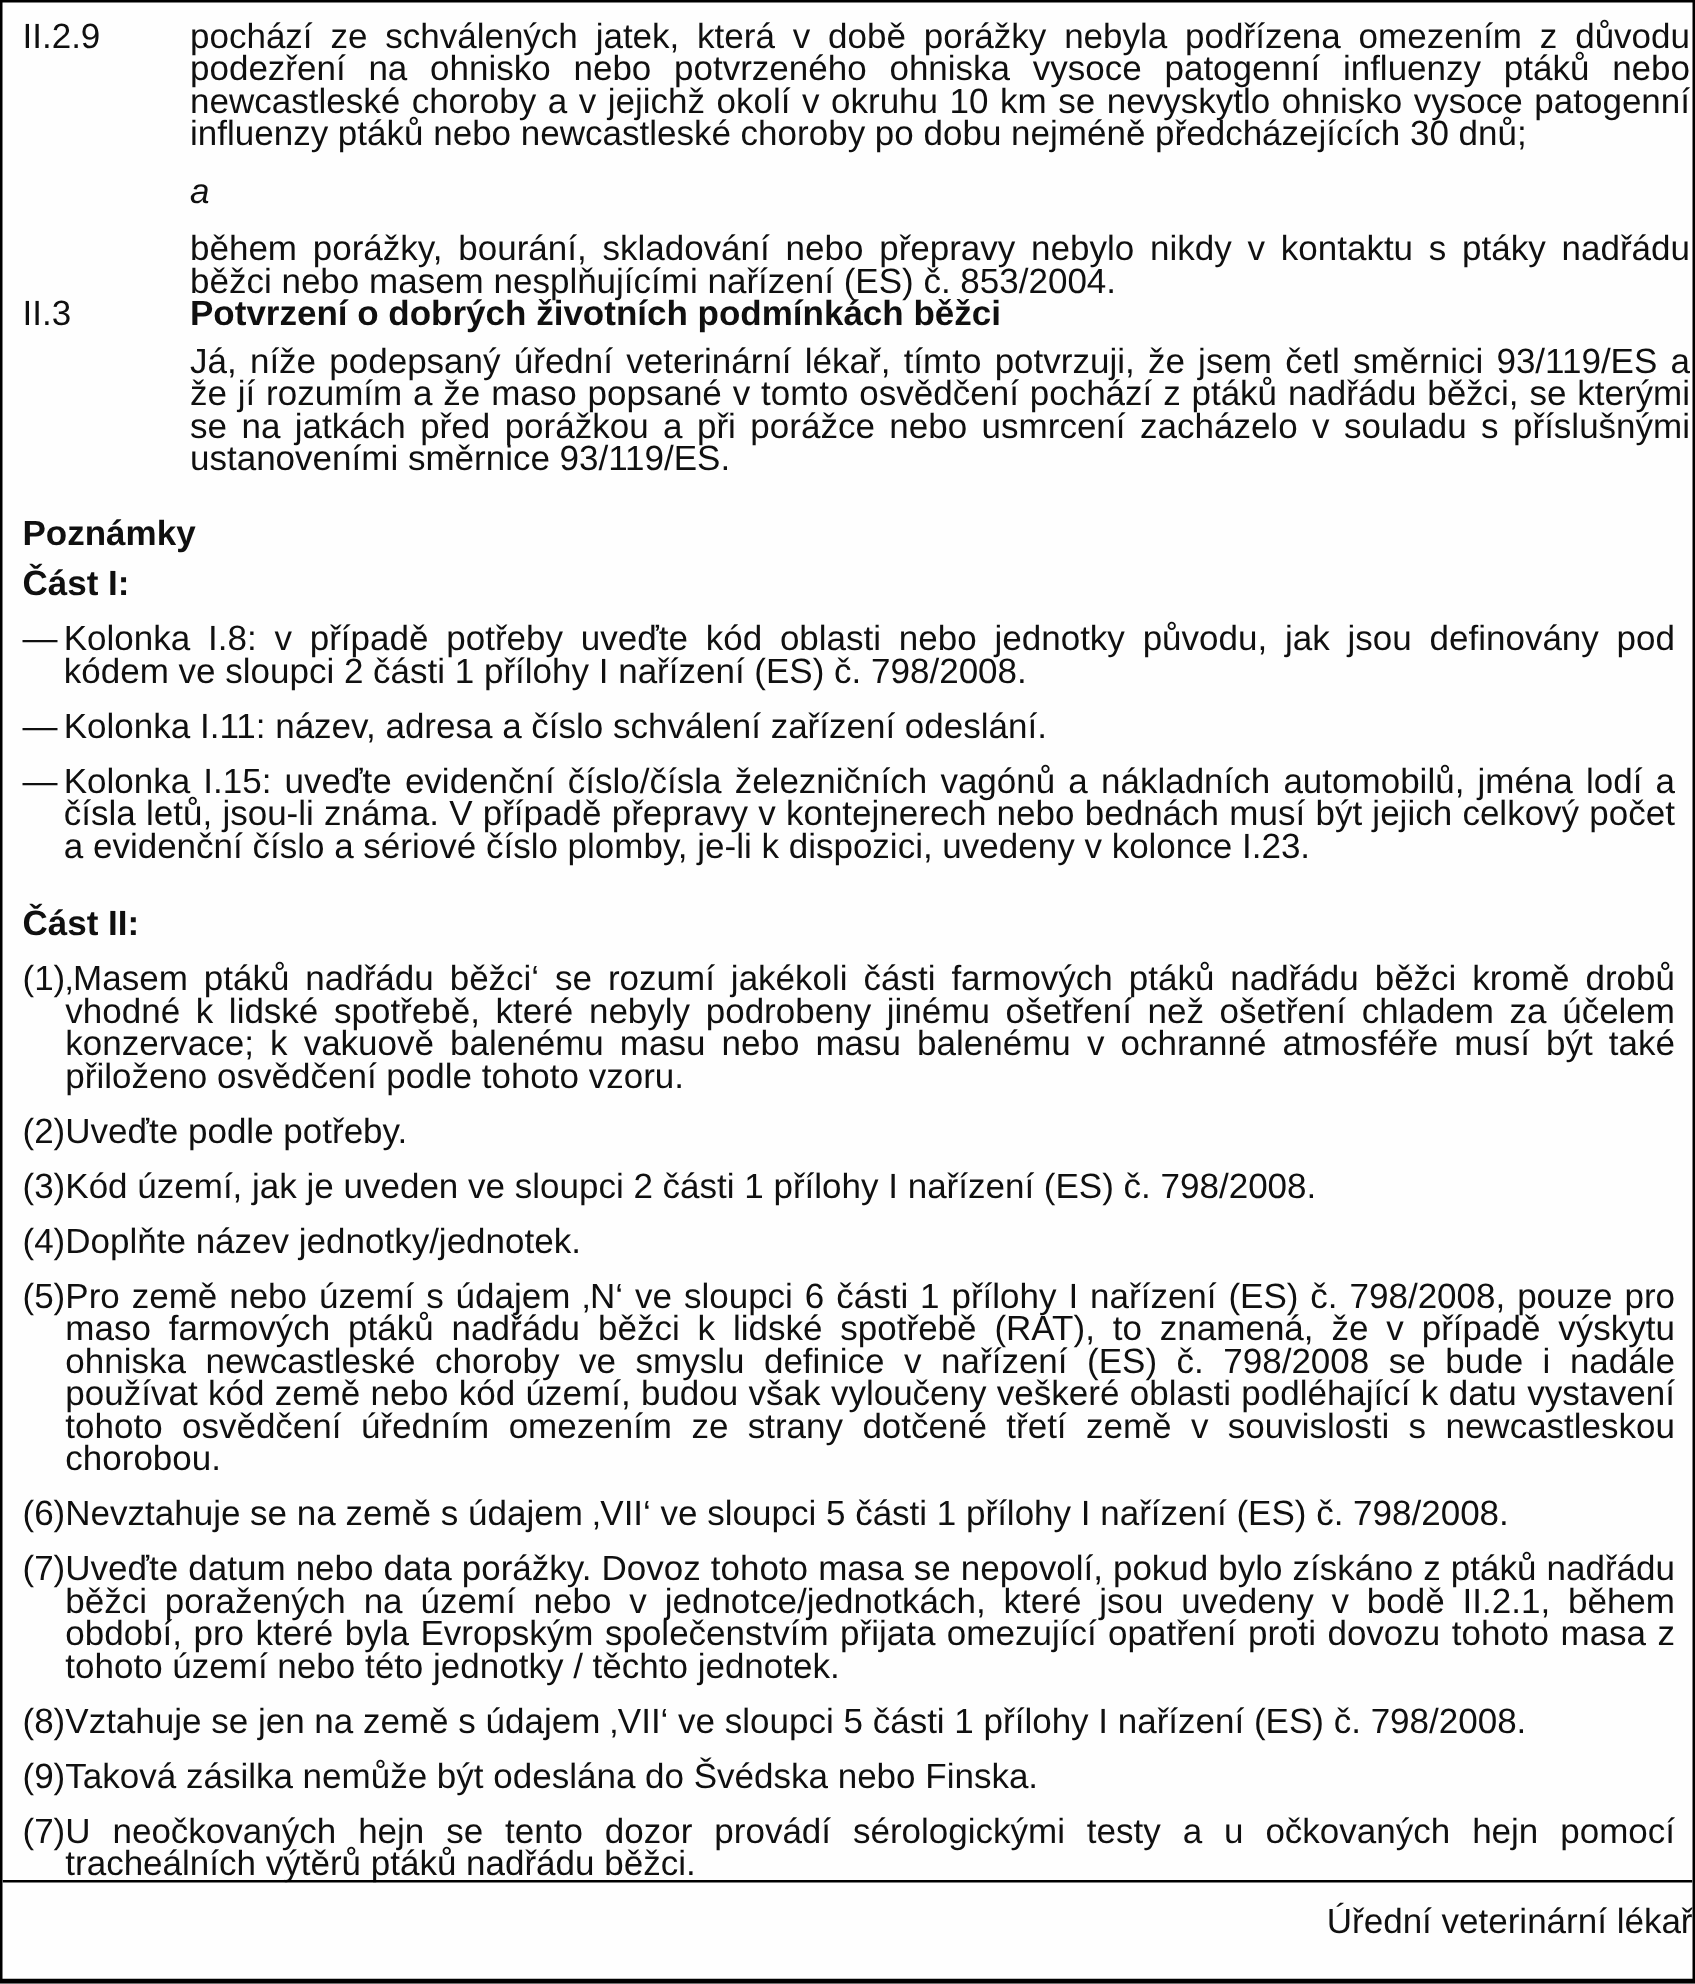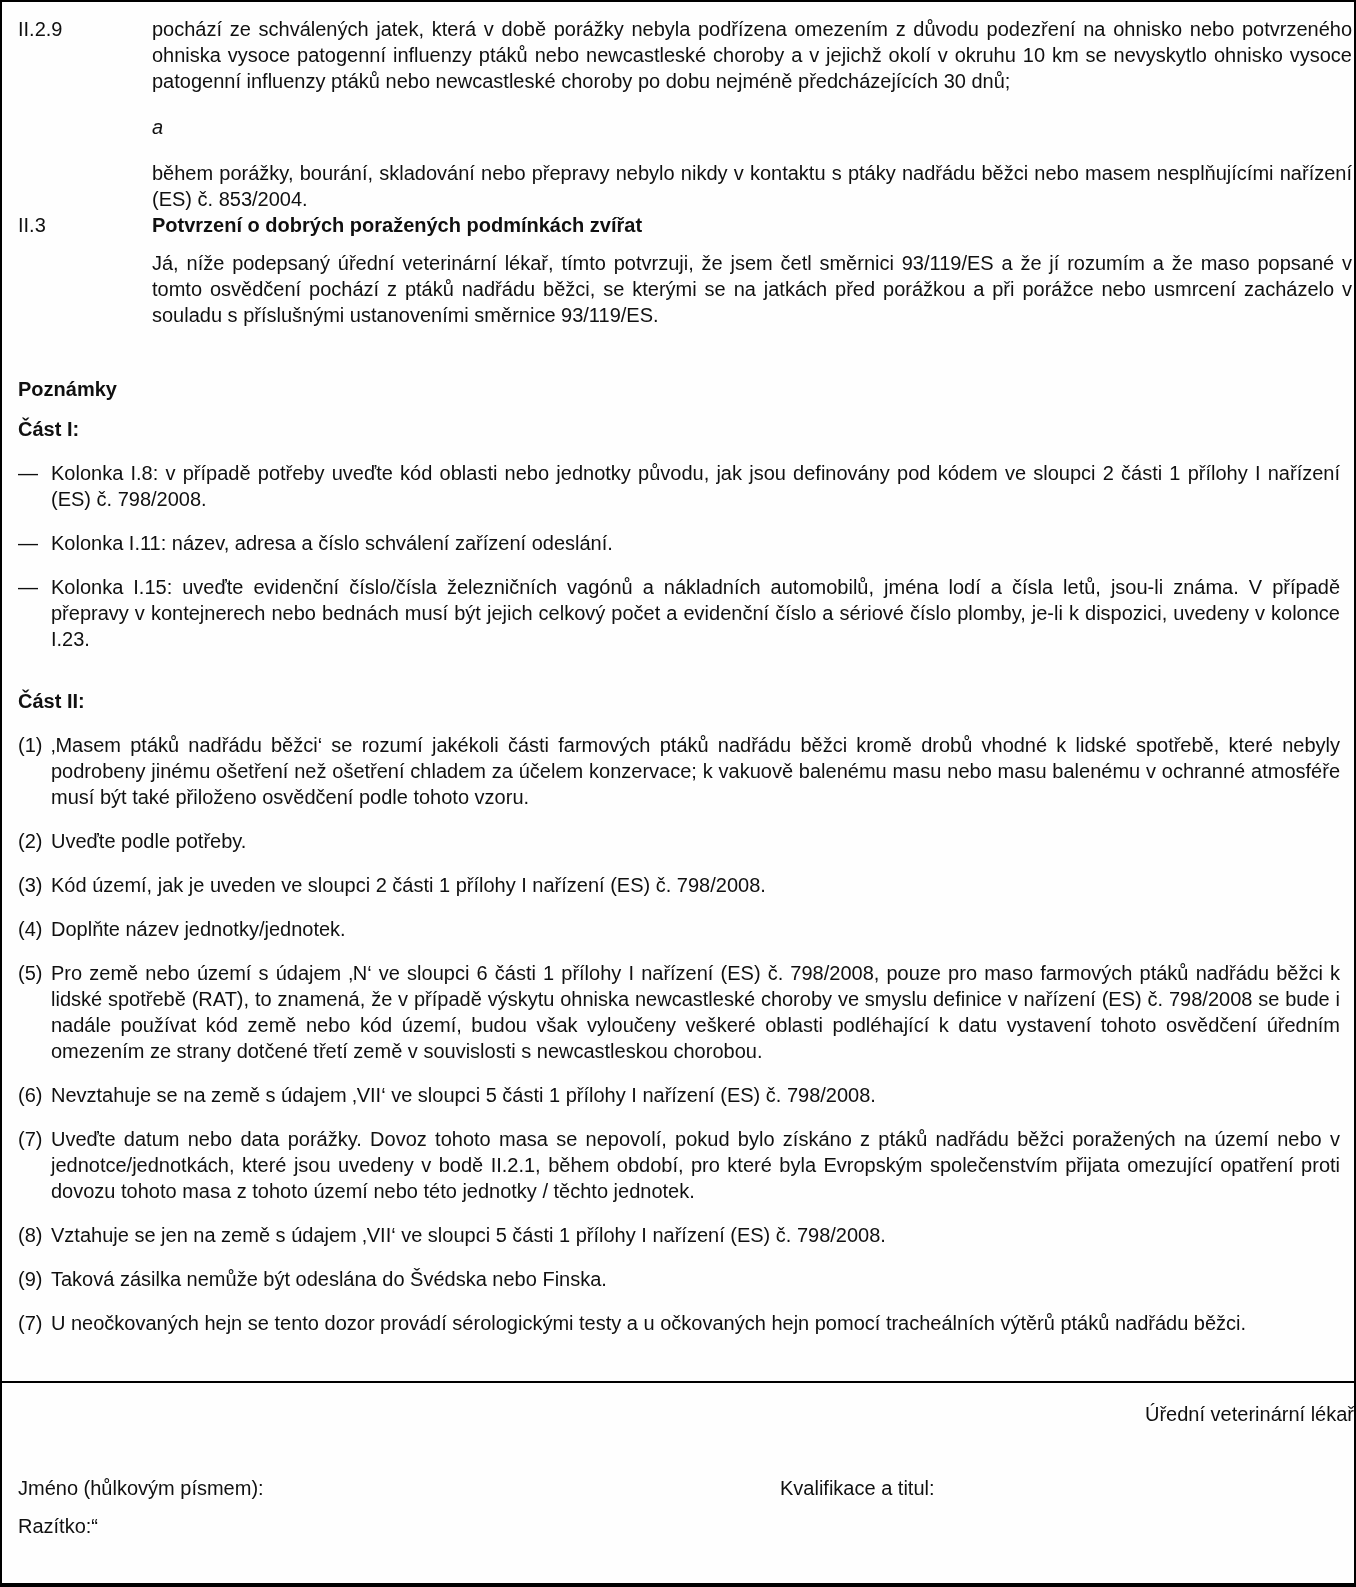--- a/index.html
+++ b/index.html
@@ -9,21 +9,21 @@
   }
   .page {
     width: 1356px;
     height: 1587px;
     box-sizing: border-box;
     border: 2px solid #000;
     border-bottom-width: 4px;
     background: #fefefe;
     color: #101010;
     font-family: "Liberation Sans", "DejaVu Sans", sans-serif;
-    font-size: 20px;
+    font-size: 28px;
     line-height: 26px;
     display: flex;
     flex-direction: column;
     overflow: hidden;
   }
 
   
   .secrow { display: flex; }
   .lblcol {
     flex: 0 0 150px;
@@ -42,21 +42,21 @@
     margin: 20px 14px 0 150px;
     font-style: italic;
   }
   .p2row { margin-top: 20px; }
   .sec-ii3 { }
   .sec-ii3 .heading { font-weight: bold; }
   .ii3-para { margin-top: 12px; }
 
   
   .notes-title {
-    margin: 48px 14px 0 16px;
+    margin: 34px 14px 0 16px;
     font-weight: bold;
   }
   .part-heading {
     margin: 14px 14px 0 16px;
     font-weight: bold;
   }
   .part2-heading { margin-top: 36px; }
 
   .hitem { display: flex; margin-top: 18px; }
   .hitem .marker {
@@ -102,21 +102,21 @@
   <div class="connector">a</div>
 
   <div class="secrow p2row">
     <div class="lblcol"></div>
     <div class="txtcol">během porážky, bourání, skladování nebo přepravy nebylo nikdy v kontaktu s ptáky nadřádu běžci nebo masem nesplňujícími nařízení (ES) č. 853/2004.</div>
   </div>
 
   <div class="sec-ii3">
     <div class="secrow">
       <div class="lblcol">II.3</div>
-      <div class="txtcol no-just heading">Potvrzení o dobrých poražených podmínkách zvířat</div>
+      <div class="txtcol no-just heading">Potvrzení o dobrých životních podmínkách běžci</div>
     </div>
     <div class="secrow ii3-para">
       <div class="lblcol"></div>
       <div class="txtcol">Já, níže podepsaný úřední veterinární lékař, tímto potvrzuji, že jsem četl směrnici 93/119/ES a že jí rozumím a že maso popsané v tomto osvědčení pochází z ptáků nadřádu běžci, se kterými se na jatkách před porážkou a při porážce nebo usmrcení zacházelo v souladu s příslušnými ustanoveními směrnice 93/119/ES.</div>
     </div>
   </div>
 
   <div class="notes-title">Poznámky</div>
 
   <div class="part-heading">Část I:</div>

